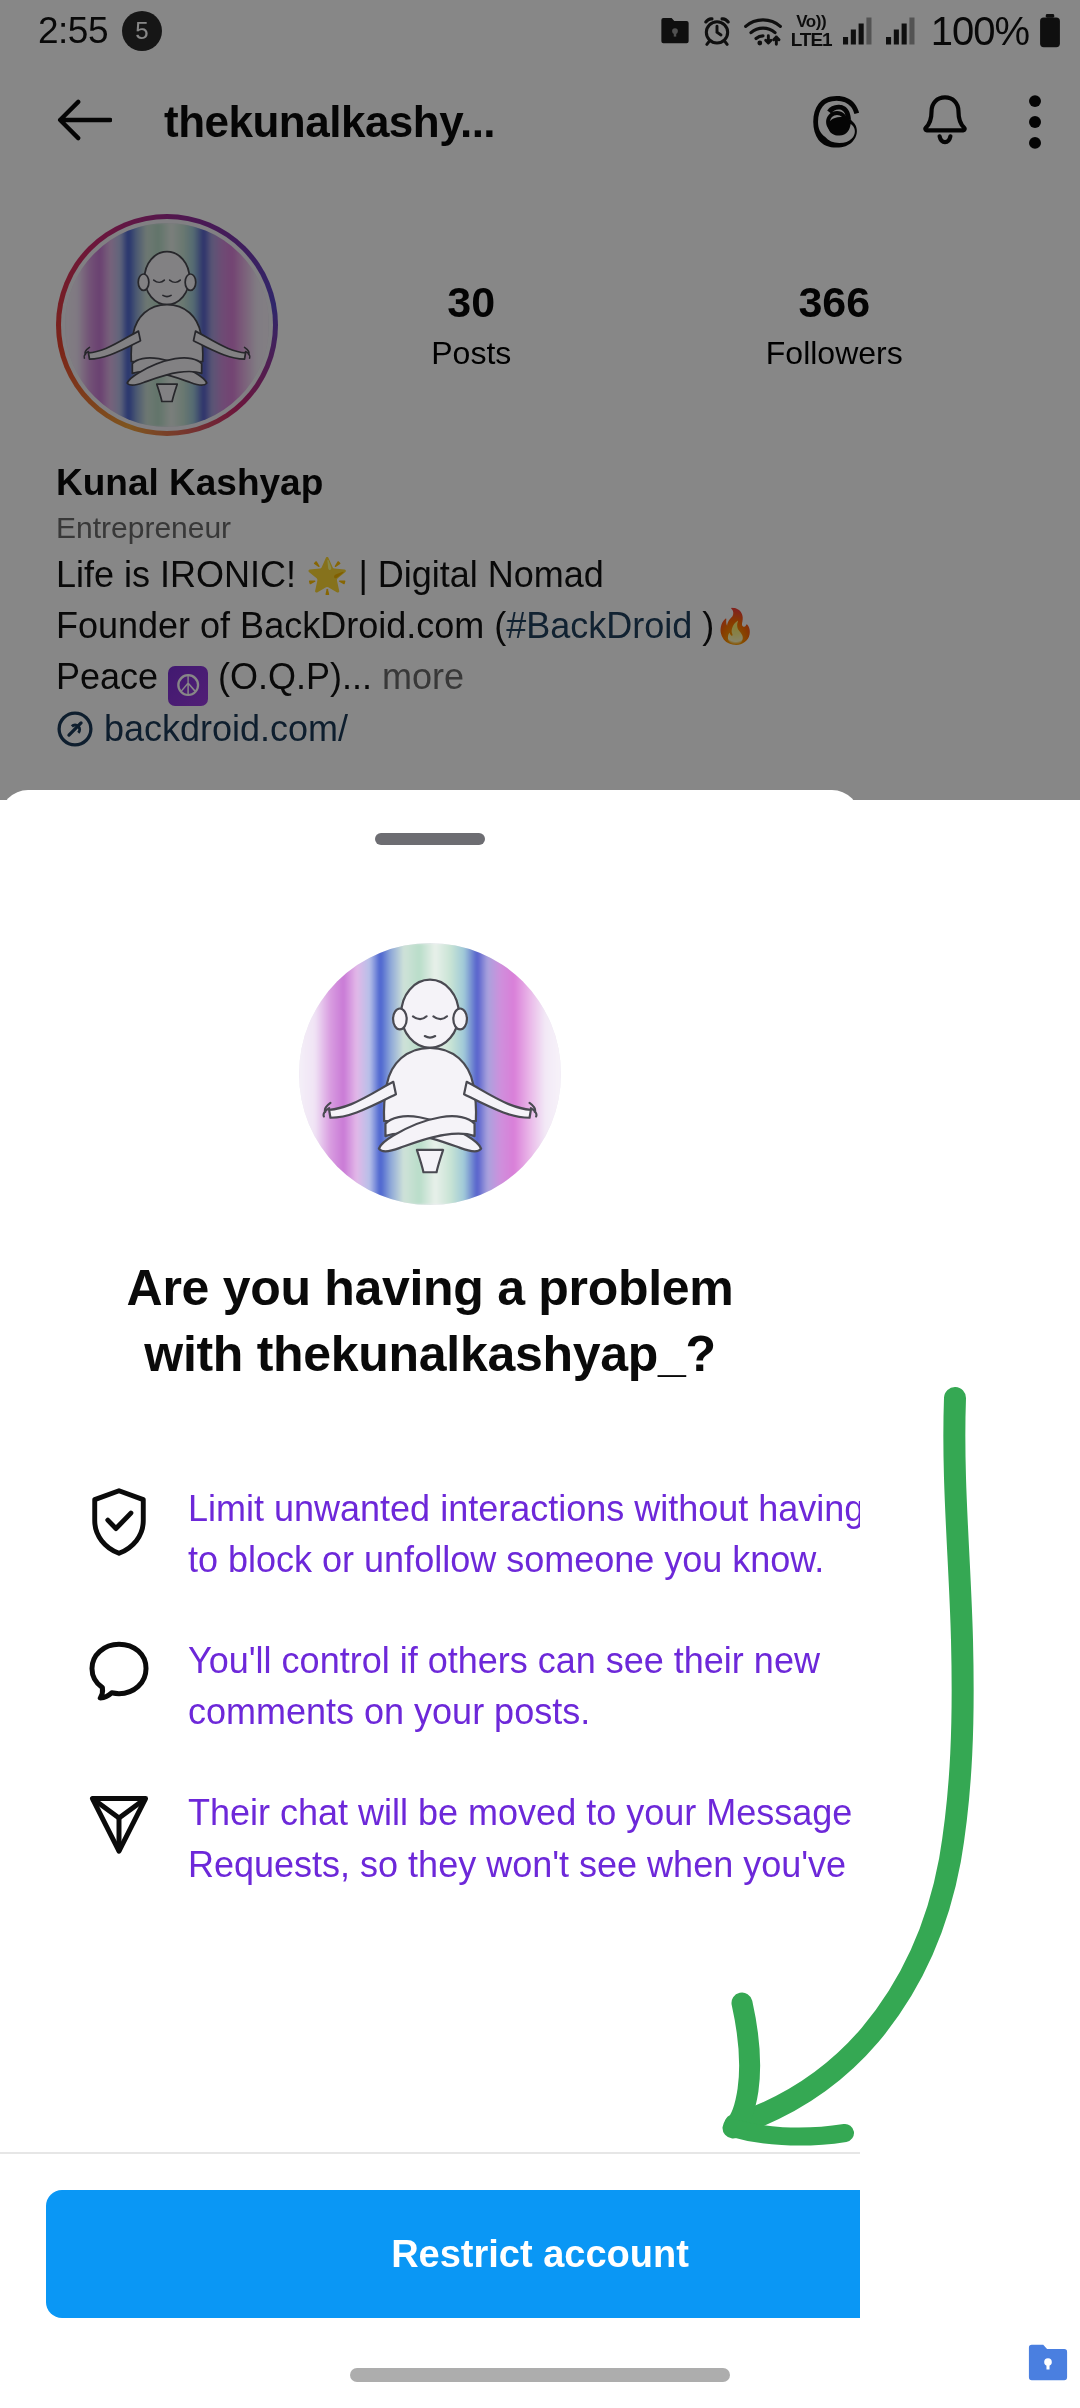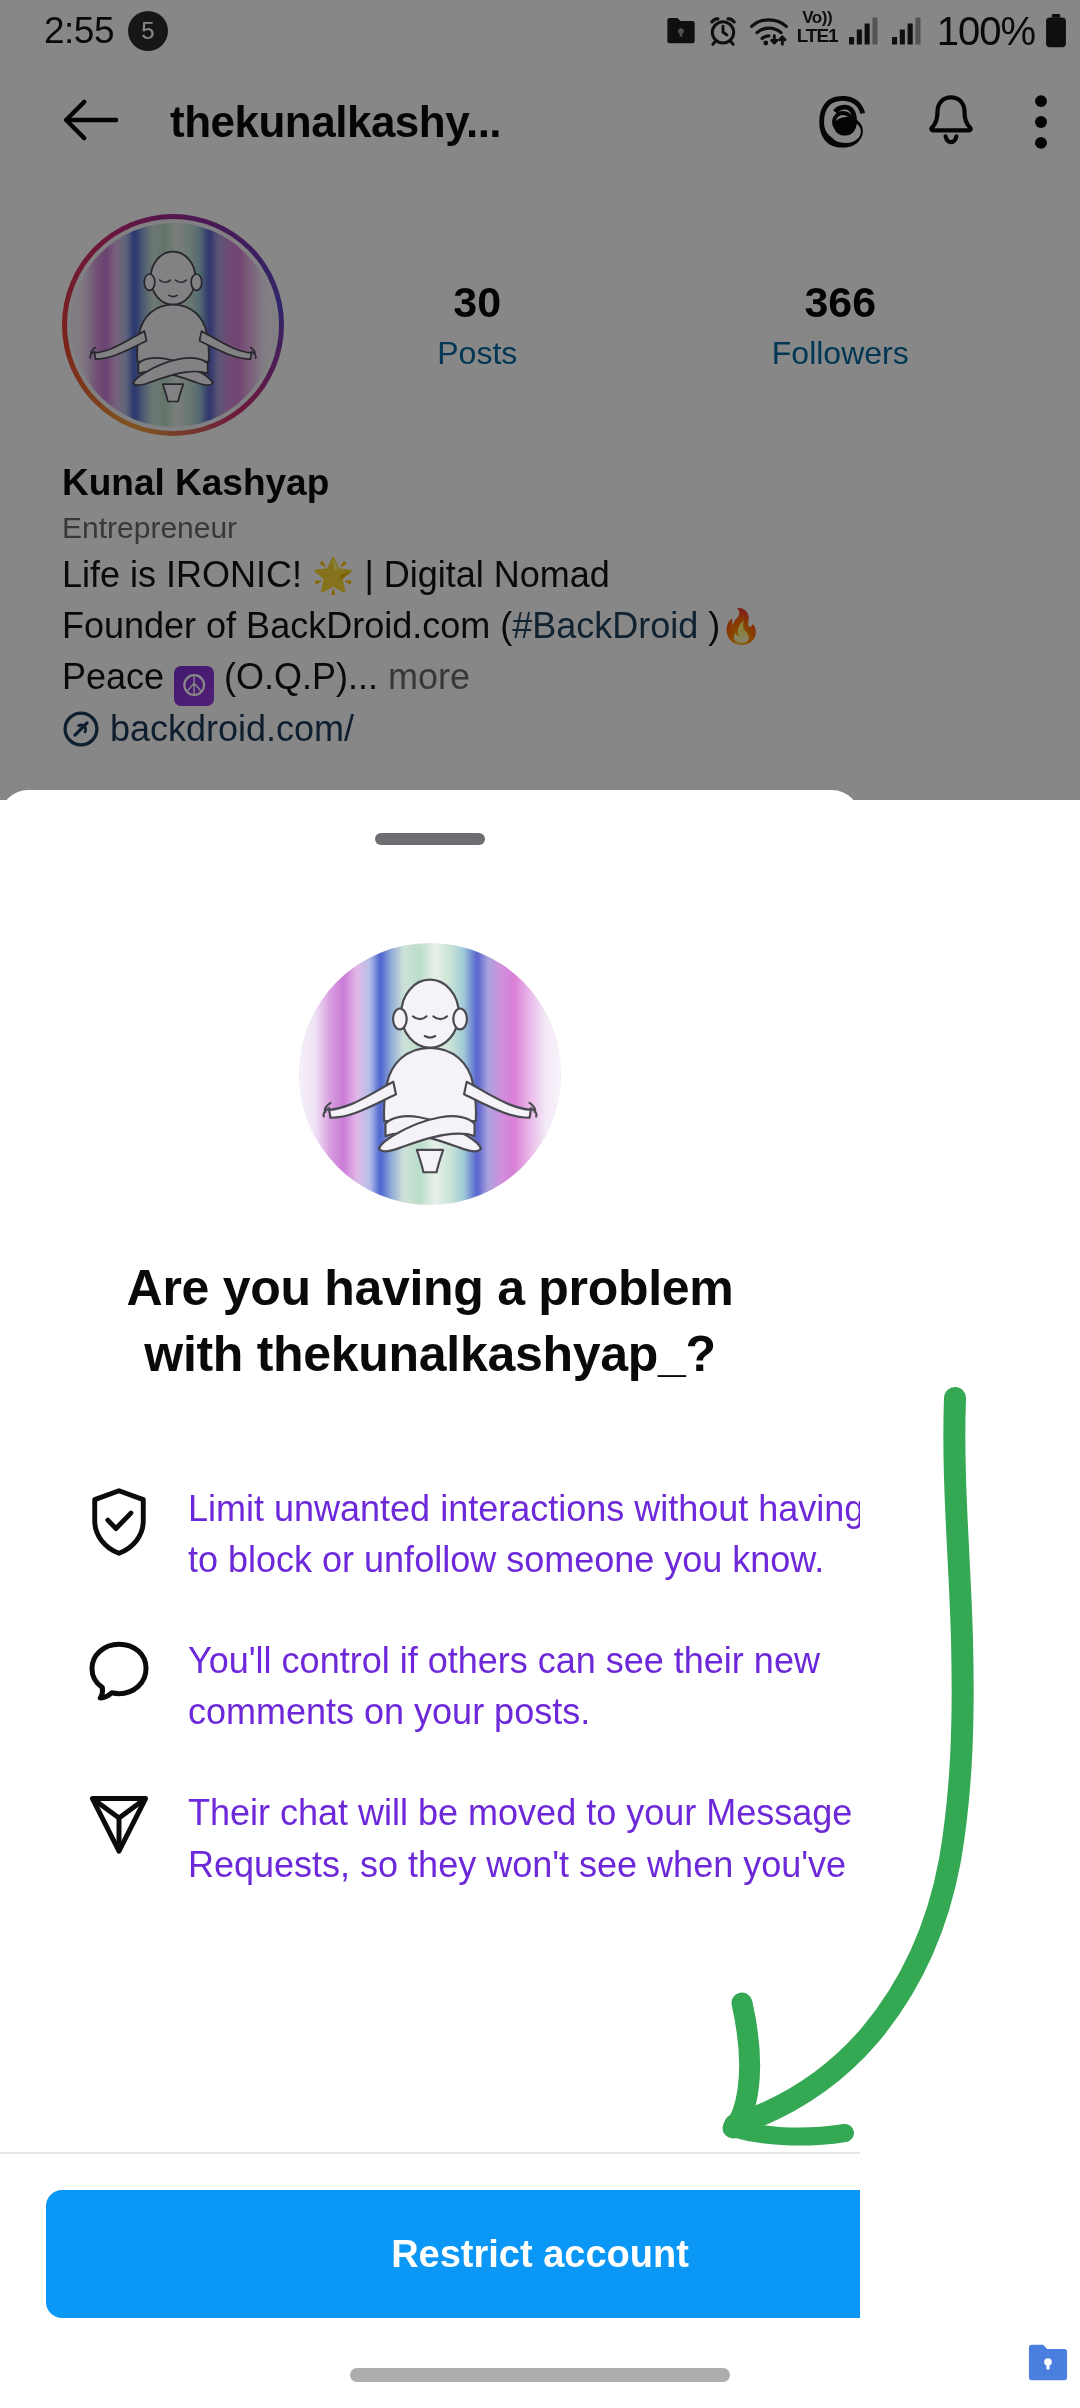--- a/index.html
+++ b/index.html
@@ -17,21 +17,21 @@
   }
 
   
   #bg-layer {
     position: absolute; left: 0; top: 0;
     width: 1080px; height: 800px;
     background: #ffffff;
     overflow: hidden;
   }
   #bg-content {
-    position: absolute; left:16px; top:0; width:852px; height:800px;
+    position: absolute; left:10px; top:0; width:852px; height:800px;
   }
   #scrim {
     position: absolute; left: 0; top: 0;
     width: 1080px; height: 800px;
     background: rgba(0,0,0,0.47);
     z-index: 40;
     pointer-events: none;
   }
 
   
@@ -46,21 +46,21 @@
     font-size: 37px; color: #111; letter-spacing: -0.5px;
     font-family: "Liberation Sans", sans-serif;
   }
   #notif-badge {
     margin-left: 14px;
     width: 40px; height: 40px; border-radius: 50%;
     background: #2b2b2b; color: #fff;
     font-size: 24px; display:flex; align-items:center; justify-content:center;
   }
   #sb-right {
-    margin-left: auto; display: flex; gap: 9px;
+    margin-left: auto; display: flex; align-items: center; gap: 9px;
   }
   .sb-ico { display:flex; align-items:center; }
   #volte-wrap { display:flex; flex-direction:column; align-items:center; line-height:1; margin-left:-2px;}
   #volte-top { font-size:17px; font-weight:bold; color:#1a1a1a; letter-spacing:-0.5px;}
   #volte-bot { font-size:19px; font-weight:bold; color:#1a1a1a; letter-spacing:-1px;}
   #battery-text { font-size: 40px; color:#111; margin-left: 4px; letter-spacing:-1px;}
 
   
   #app-header {
     position: absolute; left:0; top:62px; width:1080px; height:120px;
@@ -101,21 +101,21 @@
         #d97fd8 82%, #e9b6e8 88%, #f2e9f6 94%, #f7f2f9 100%);
     filter: blur(1.5px);
   }
 
   #stats {
     display:flex; flex:1; justify-content:space-around; align-items:center;
     margin-left: 26px; padding-right: 14px;
   }
   .stat { display:flex; flex-direction:column; align-items:center; }
   .stat-num { font-size:43px; font-weight:bold; color:#090909; line-height:1.15;}
-  .stat-lbl { font-size:32px; color:#0369a1; margin-top:8px;}
+  .stat-lbl { font-size:32px; color:#000000; margin-top:8px;}
 
   
   #bio {
     position:absolute; left:46px; top:460px; width:980px; z-index:5;
   }
   #bio-name { font-size:37px; font-weight:bold; color:#0b0b0b; line-height:1.25;}
   #bio-cat { font-size:30px; color:#6b6b6b; line-height:1.35; margin-top:2px;}
   .bio-line { font-size:36px; color:#111; line-height:1.42; white-space:nowrap;}
   .hashtag { color:#21405e; }
   .more { color:#6b6b6b; }

